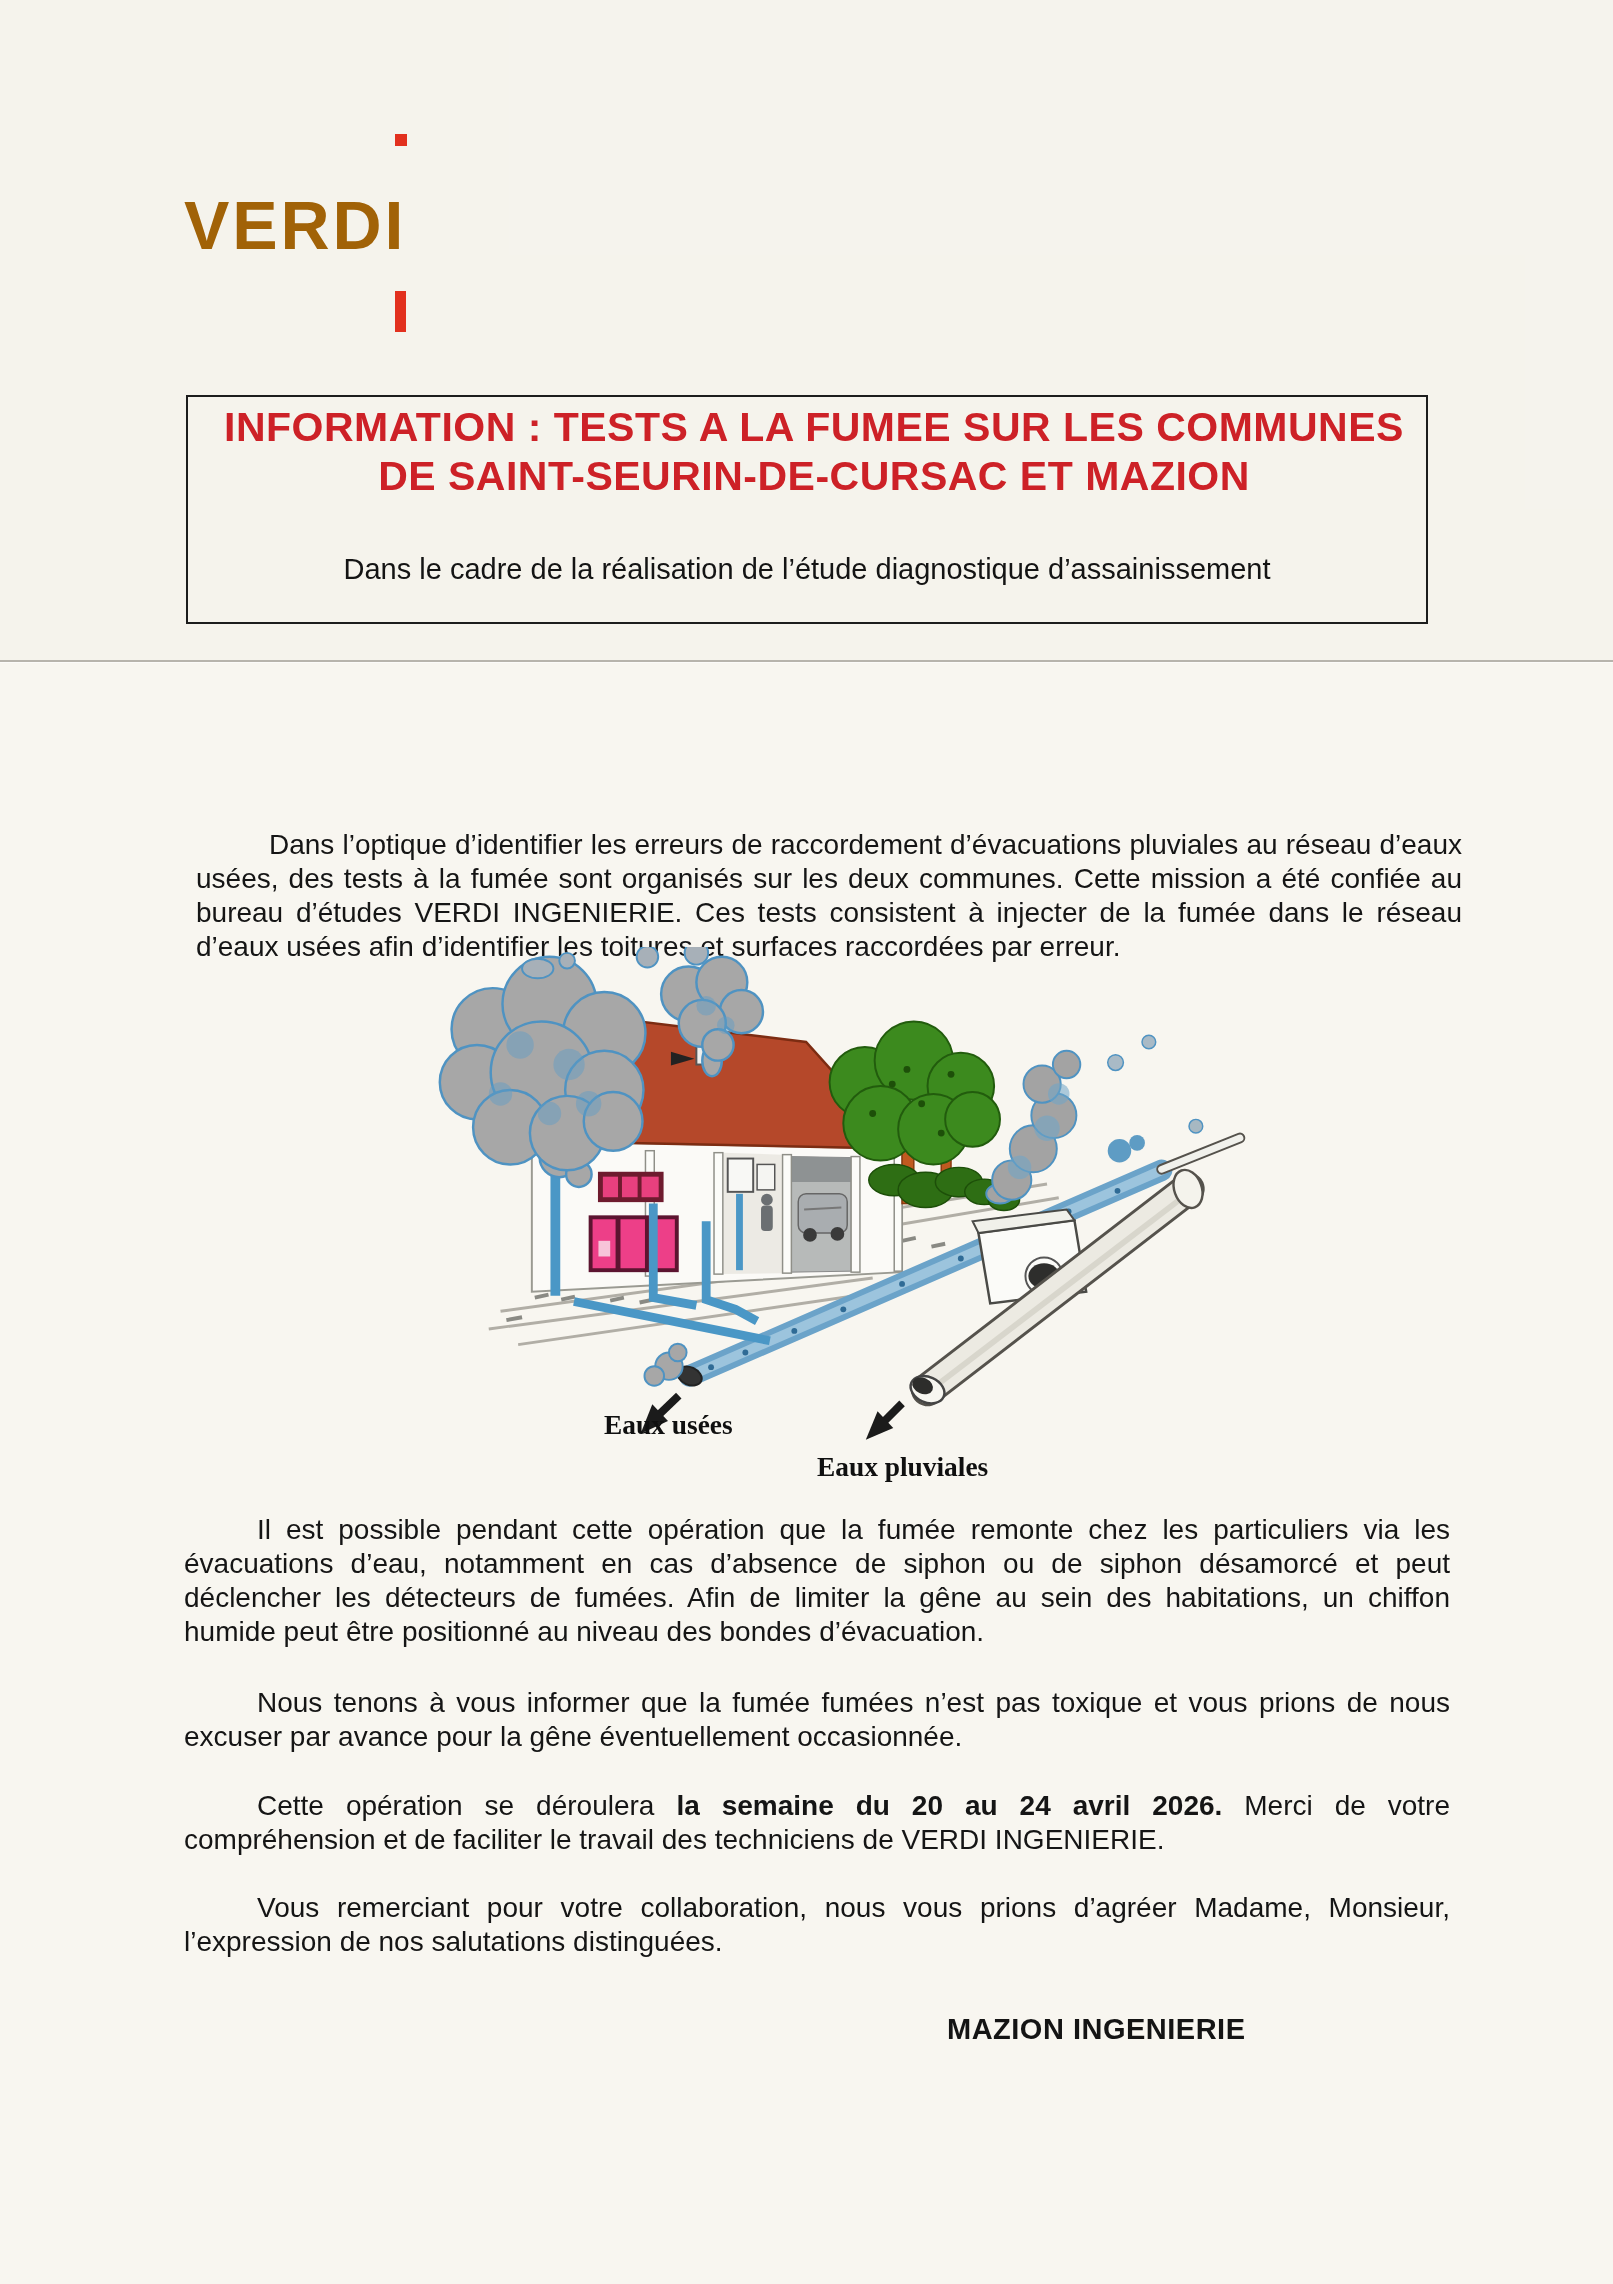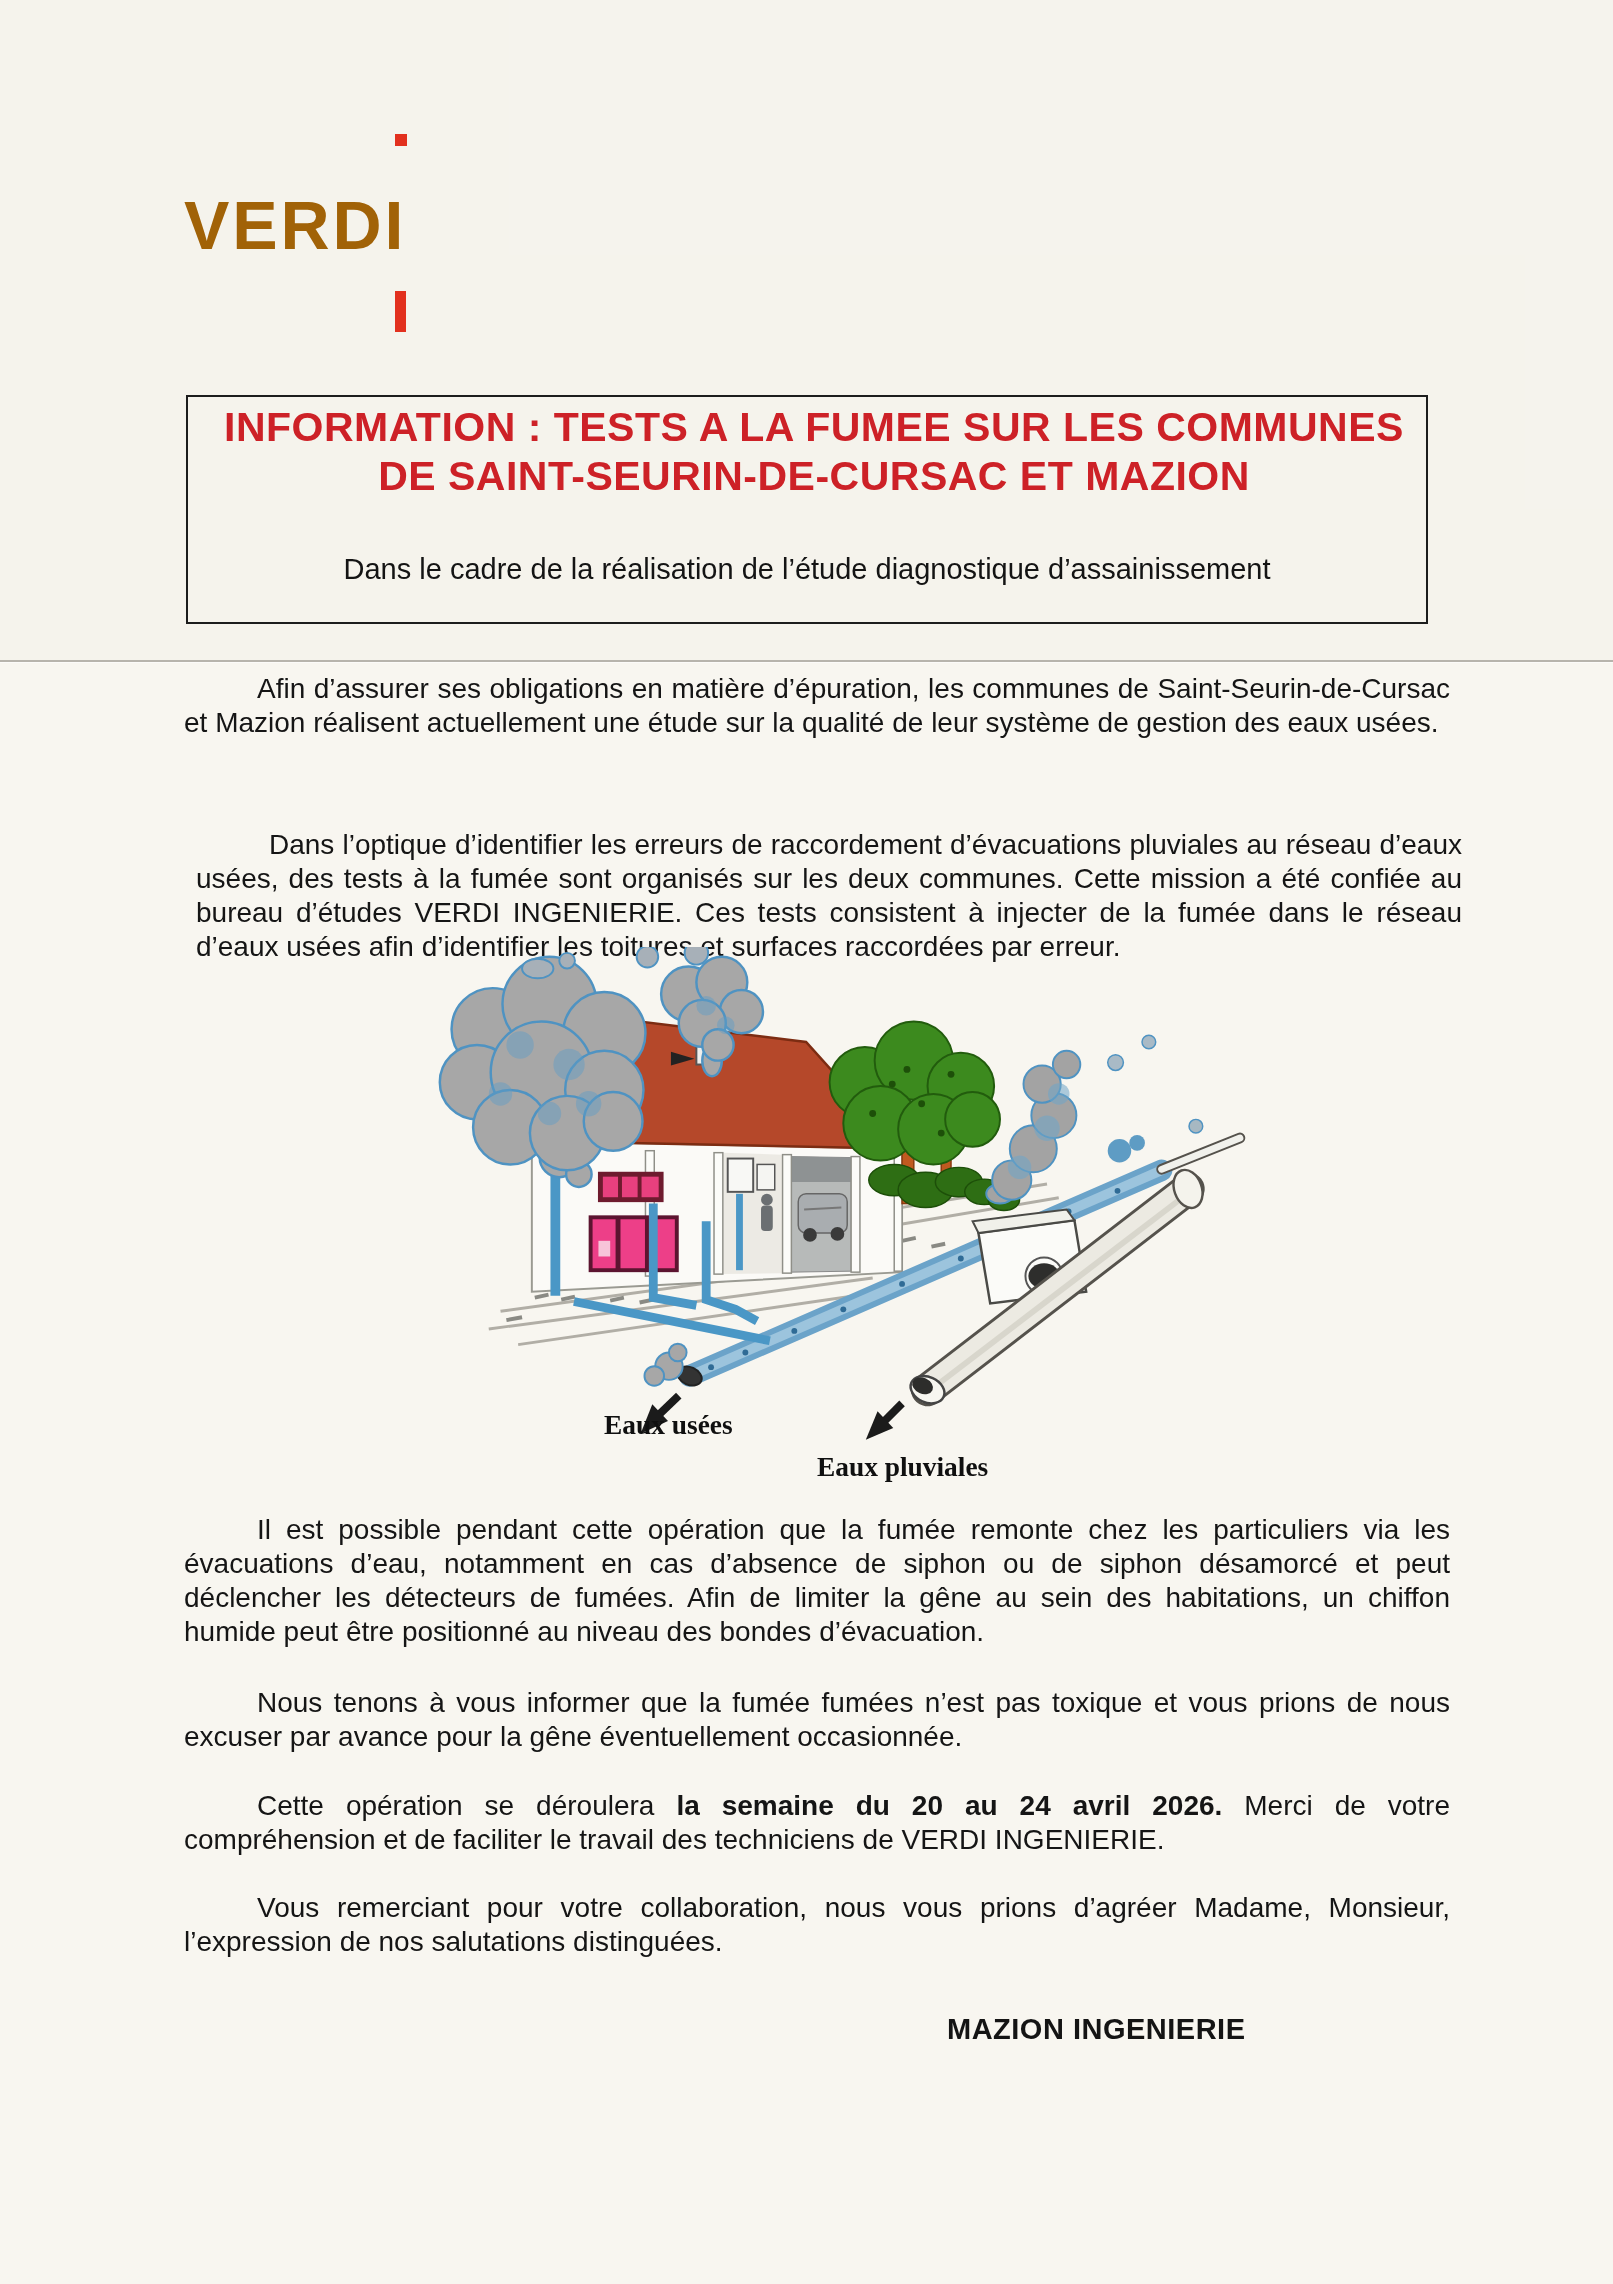--- a/index.html
+++ b/index.html
@@ -64,21 +64,20 @@
   </div>
 
   <div class="notice-box">
     <div class="notice-title">
       <div>INFORMATION : TESTS A LA FUMEE SUR LES COMMUNES</div>
       <div>DE SAINT-SEURIN-DE-CURSAC ET MAZION</div>
     </div>
     <div class="notice-subtitle">Dans le cadre de la réalisation de l’étude diagnostique d’assainissement</div>
   </div>
 
-  <div class="para p1">Afin d’assurer ses obligations en matière d’épuration, les communes de Saint-Seurin-de-Cursac et Mazion réalisent actuellement une étude sur la qualité de leur système de gestion des eaux usées.</div>
   <div class="para p2">Dans l’optique d’identifier les erreurs de raccordement d’évacuations pluviales au réseau d’eaux usées, des tests à la fumée sont organisés sur les deux communes. Cette mission a été confiée au bureau d’études VERDI INGENIERIE. Ces tests consistent à injecter de la fumée dans le réseau d’eaux usées afin d’identifier les toitures et surfaces raccordées par erreur.</div>
 
   <div class="figure">
     <svg width="843" height="570" viewBox="0 0 860 582">
 
       <g stroke="#aaa79e" stroke-width="3" fill="none" opacity="0.9">
         <path d="M90 372 L455 322"></path>
         <path d="M78 390 L470 338"></path>
         <path d="M108 406 L480 352"></path>
         <path d="M462 272 L648 242"></path>

